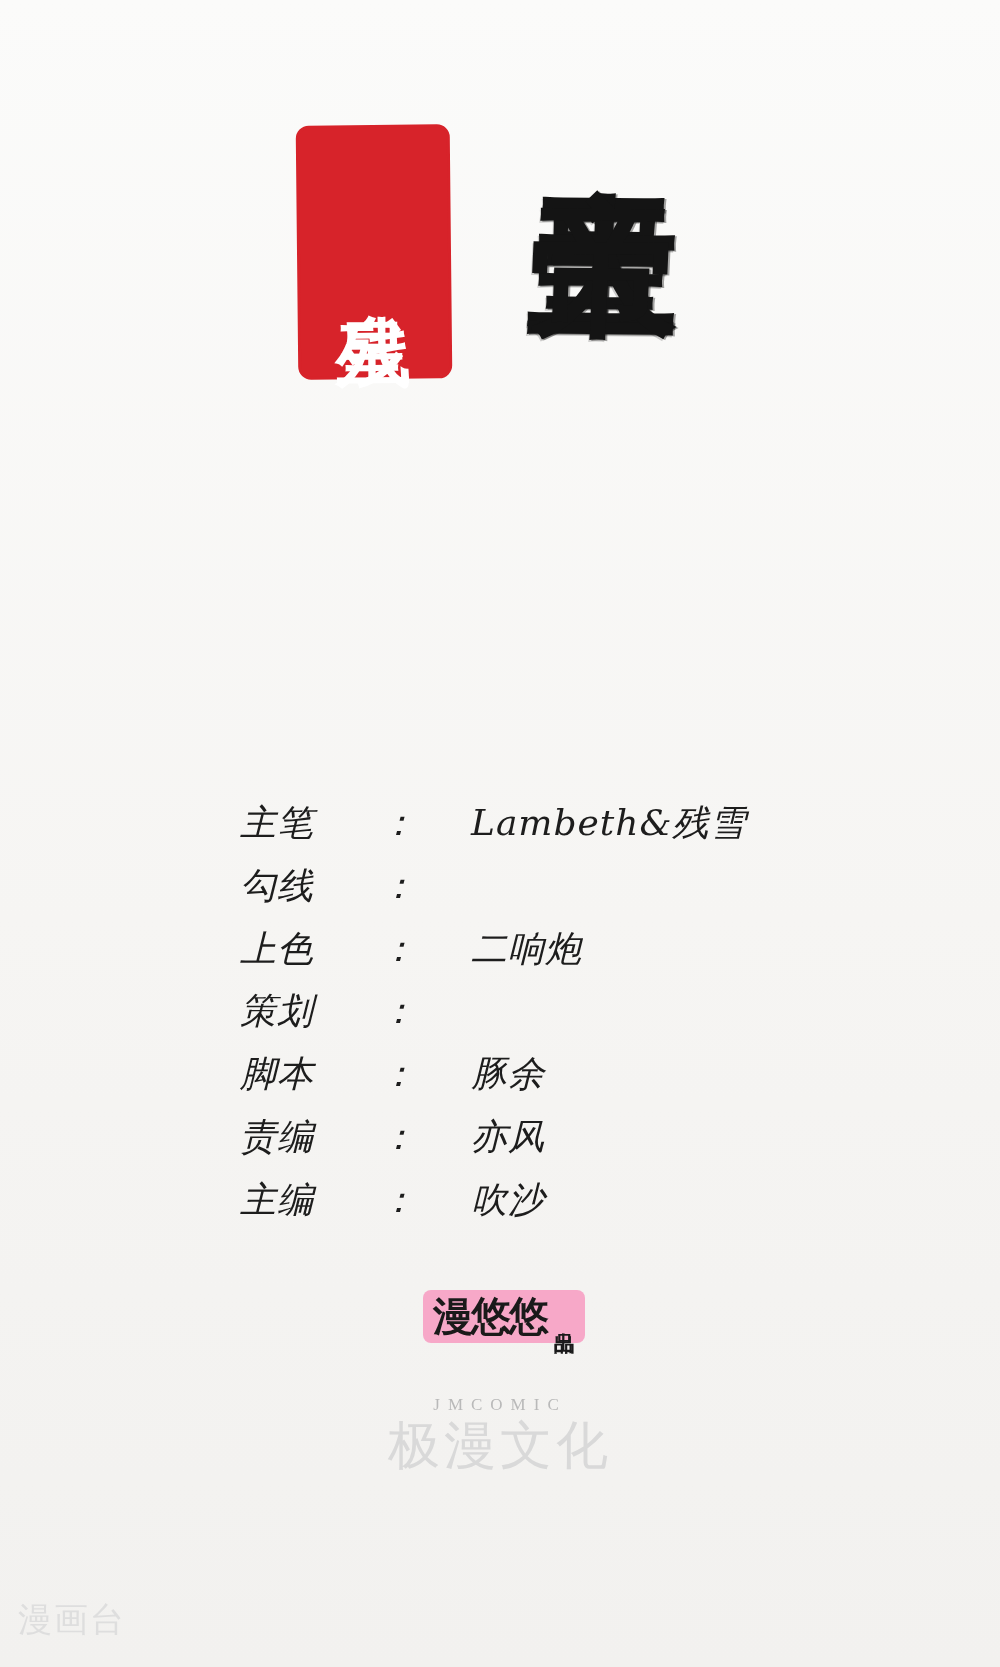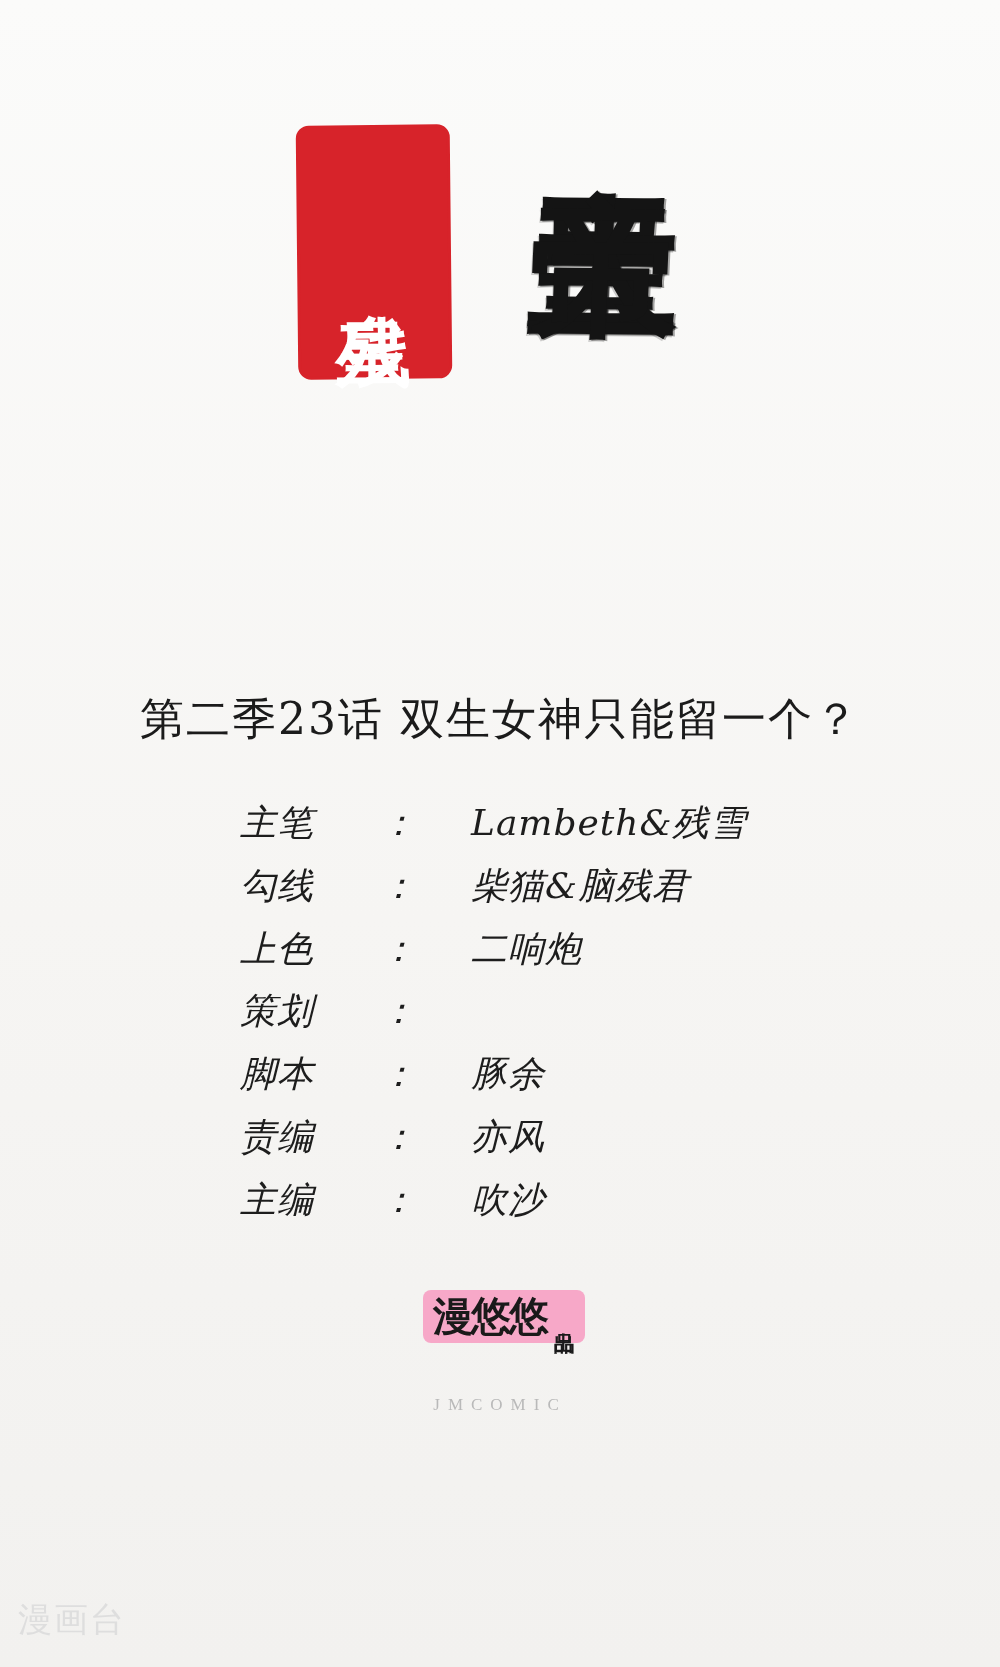--- a/index.html
+++ b/index.html
@@ -181,34 +181,32 @@
 
 <div class="page">
 
   <div class="logo-wrap">
     <div class="seal">
       <div class="seal-text">残皇</div>
     </div>
     <div class="brush-title">玉皇大帝</div>
   </div>
 
-  <div class="chapter">第二季23话  双生女神只能留一个？</div>
 
   <div class="credits">
 
     <div class="credit-row">
       <span class="credit-role">主笔</span>
       <span class="credit-sep">：</span>
       <span class="credit-value">Lambeth&amp;残雪</span>
     </div>
 
     <div class="credit-row">
       <span class="credit-role">勾线</span>
       <span class="credit-sep">：</span>
-      <span class="credit-value">柴猫&amp;脑残君</span>
     </div>
 
     <div class="credit-row">
       <span class="credit-role">上色</span>
       <span class="credit-sep">：</span>
       <span class="credit-value">二响炮</span>
     </div>
 
     <div class="credit-row">
       <span class="credit-role">策划</span>
@@ -237,17 +235,18 @@
 
   <div class="studio">
     <div class="badge">
       <span class="badge-text">漫悠悠</span>
       <span class="badge-suffix">出品</span>
     </div>
   </div>
 
   <div class="publisher">
     <div class="publisher-latin">JMCOMIC</div>
+    <div class="publisher-cn">极漫文化</div>
   </div>
 
   <div class="watermark">漫画台</div>
 
 </div>
 
 </body></html>

